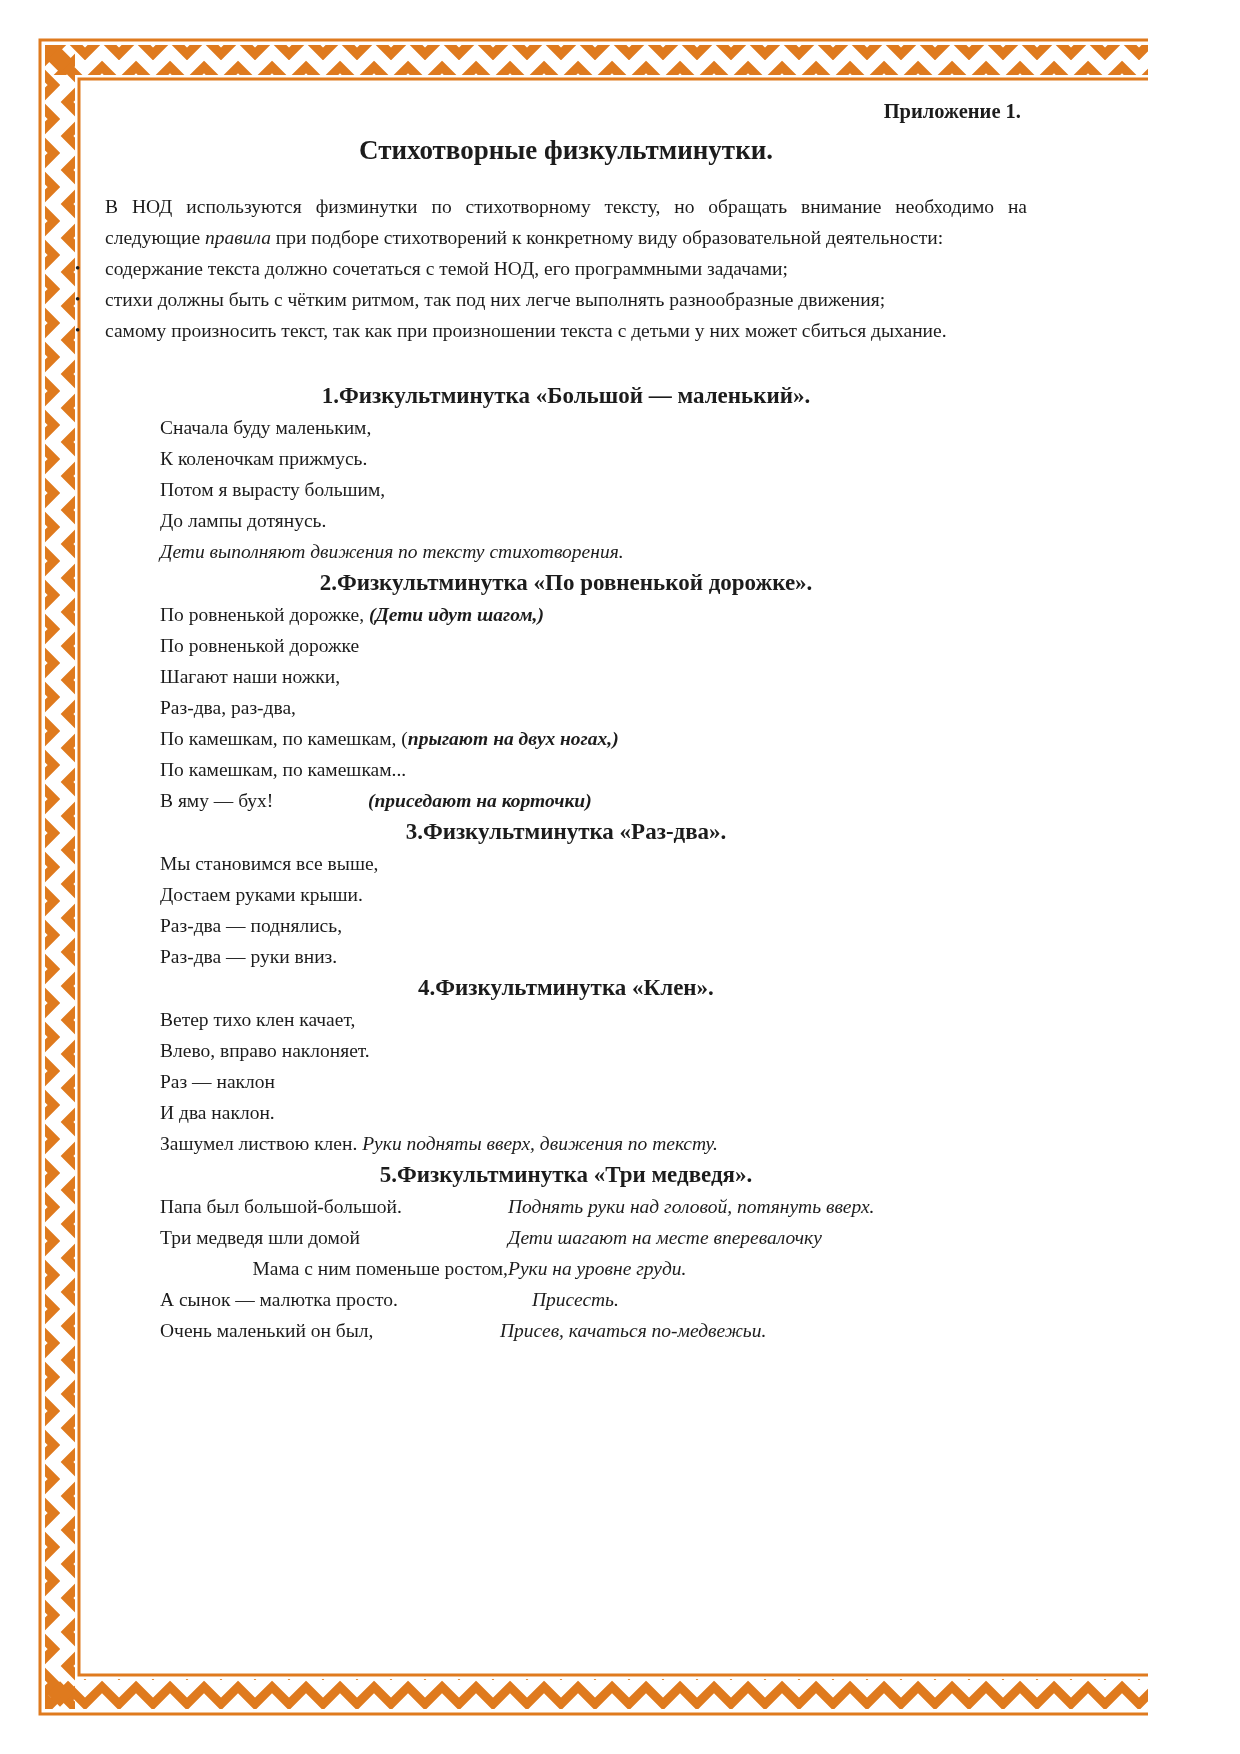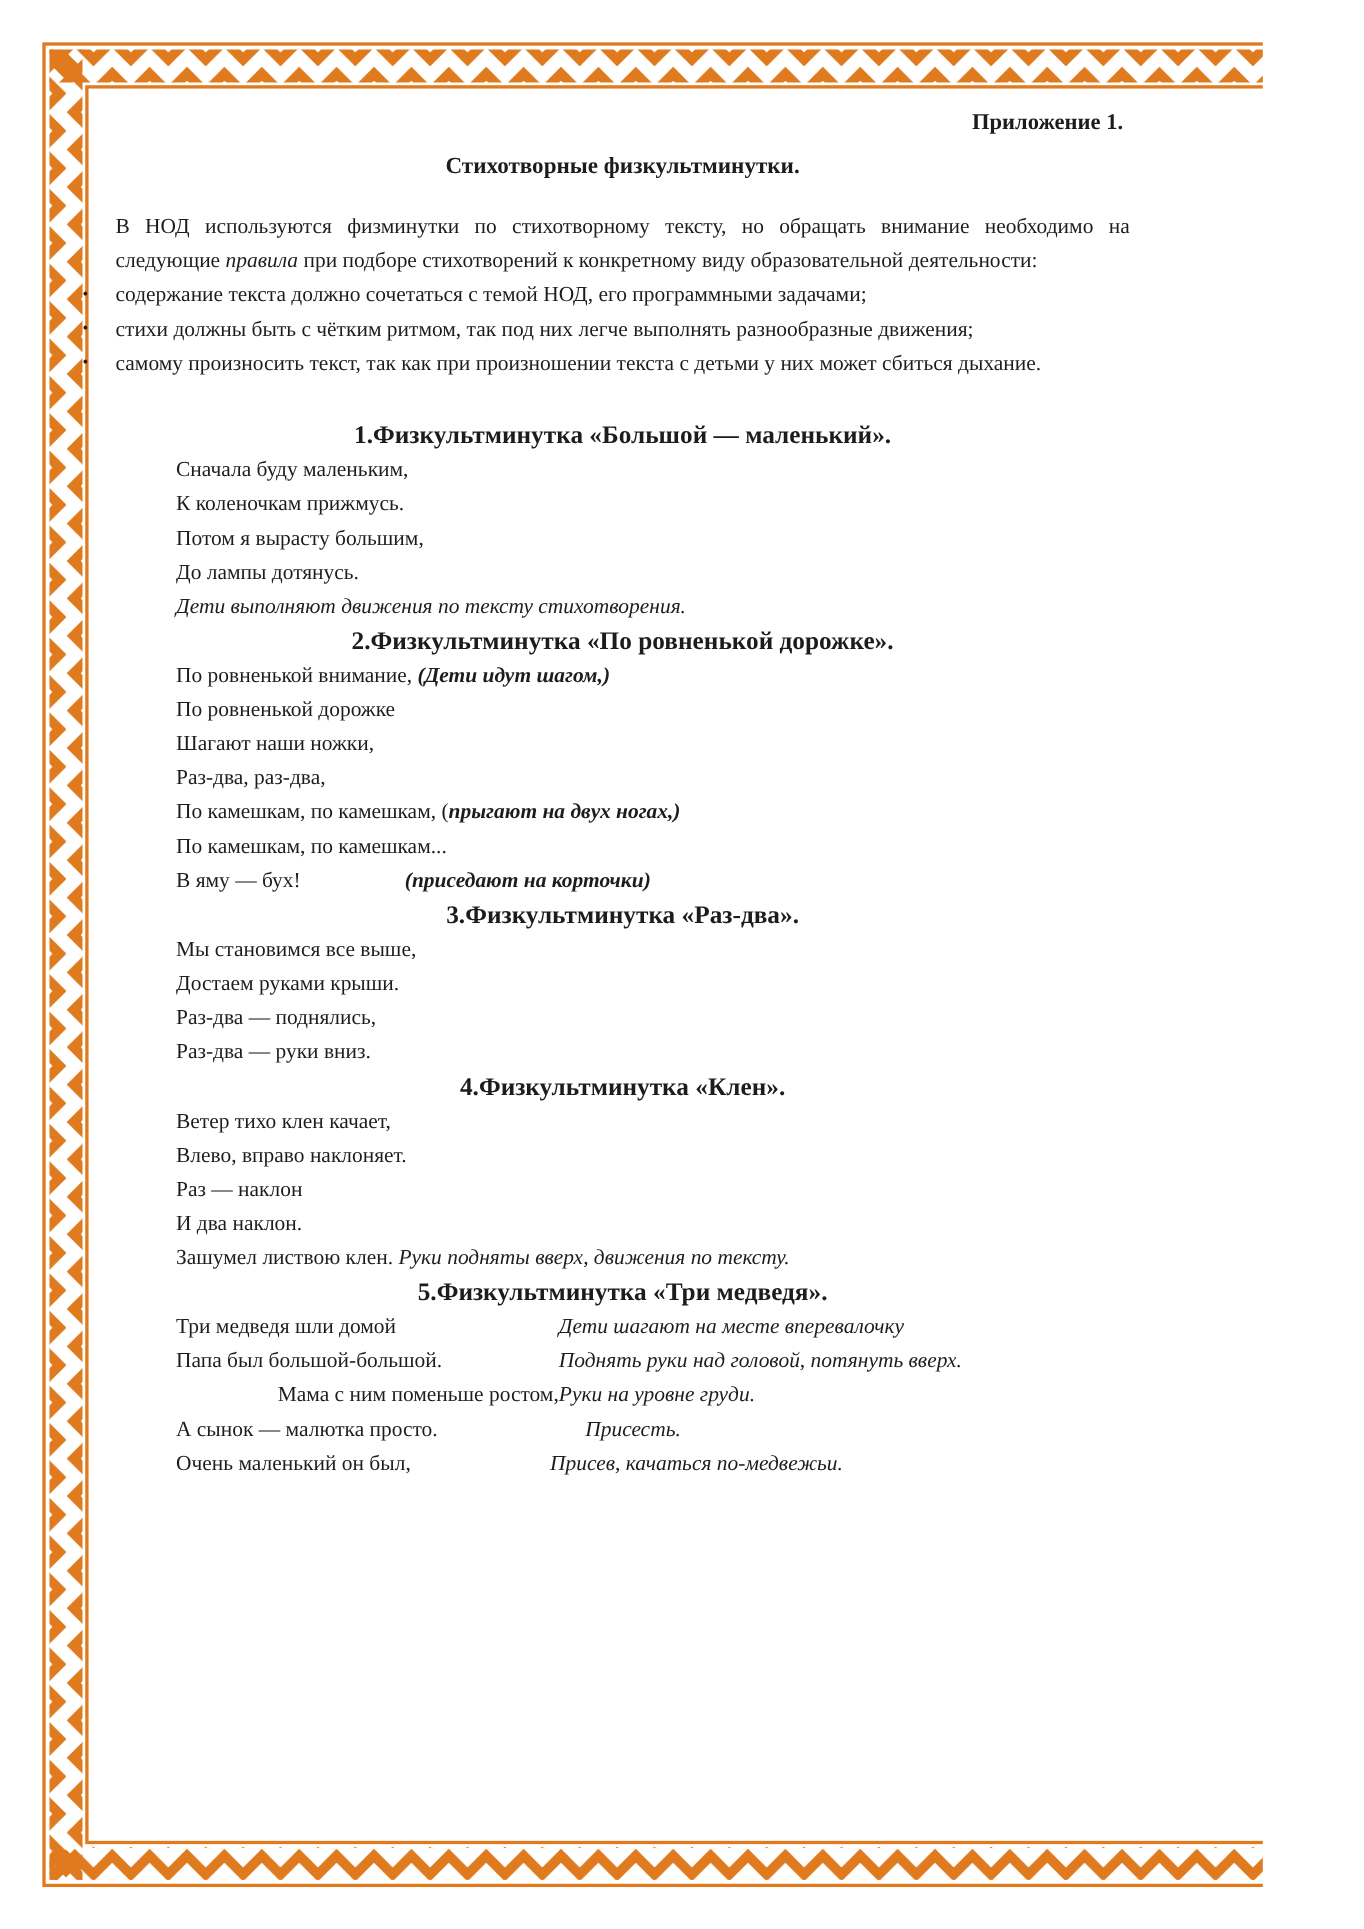--- a/index.html
+++ b/index.html
@@ -23,21 +23,21 @@
   }
   .annex {
     text-align:right;
     font-weight:bold;
     font-size:20.5px;
     padding-right:6px;
   }
   .title {
     text-align:center;
     font-weight:bold;
-    font-size:21px;
+    font-size:27px;
     line-height:34px;
     margin:6px 0 0 0;
   }
   .intro {
     margin:24px 0 0 0;
     text-align:justify;
   }
   .intro .em { font-style:italic; }
   ul.bullets {
     margin:0; padding:0;
@@ -109,40 +109,40 @@
       </ul>
 
     <div class="sections" id="sections">
         <div class="sec-heading">1.Физкультминутка «Большой — маленький».</div>
         <div class="poem-line"><span>Сначала буду маленьким,</span></div>
         <div class="poem-line"><span>К коленочкам прижмусь.</span></div>
         <div class="poem-line"><span>Потом я вырасту большим,</span></div>
         <div class="poem-line"><span>До лампы дотянусь.</span></div>
         <div class="poem-line"><span class="it">Дети выполняют движения по тексту стихотворения.</span></div>
         <div class="sec-heading">2.Физкультминутка «По ровненькой дорожке».</div>
-        <div class="poem-line"><span>По ровненькой внимание, </span><span class="bit">(Дети идут шагом,)</span></div>
+        <div class="poem-line"><span>По ровненькой дорожке, </span><span class="bit">(Дети идут шагом,)</span></div>
         <div class="poem-line"><span>По ровненькой дорожке</span></div>
         <div class="poem-line"><span>Шагают наши ножки,</span></div>
         <div class="poem-line"><span>Раз-два, раз-два,</span></div>
         <div class="poem-line"><span>По камешкам, по камешкам, (</span><span class="bit">прыгают на двух ногах,)</span></div>
         <div class="poem-line"><span>По камешкам, по камешкам...</span></div>
         <div class="poem-line"><span class="tabfirst" style="min-width: 208px;">В яму — бух!</span><span class="bit">(приседают на корточки)</span></div>
         <div class="sec-heading">3.Физкультминутка «Раз-два».</div>
         <div class="poem-line"><span>Мы становимся все выше,</span></div>
         <div class="poem-line"><span>Достаем руками крыши.</span></div>
         <div class="poem-line"><span>Раз-два — поднялись,</span></div>
         <div class="poem-line"><span>Раз-два — руки вниз.</span></div>
         <div class="sec-heading">4.Физкультминутка «Клен».</div>
         <div class="poem-line"><span>Ветер тихо клен качает,</span></div>
         <div class="poem-line"><span>Влево, вправо наклоняет.</span></div>
         <div class="poem-line"><span>Раз — наклон</span></div>
         <div class="poem-line"><span>И два наклон.</span></div>
         <div class="poem-line"><span>Зашумел листвою клен. </span><span class="it">Руки подняты вверх, движения по тексту.</span></div>
         <div class="sec-heading">5.Физкультминутка «Три медведя».</div>
+        <div class="poem-line"><span class="tabfirst" style="min-width: 348px;">Папа был большой-большой.</span><span class="it">Поднять руки над головой, потянуть вверх.</span></div>
         <div class="poem-line"><span class="tabfirst" style="min-width: 348px;">Три медведя шли домой</span><span class="it">Дети шагают на месте вперевалочку</span></div>
-        <div class="poem-line"><span class="tabfirst" style="min-width: 348px;">Папа был большой-большой.</span><span class="it">Поднять руки над головой, потянуть вверх.</span></div>
         <div class="poem-line"><span class="tabfirst" style="min-width: 348px; text-align: right;">Мама с ним поменьше ростом,</span><span class="it">Руки на уровне груди.</span></div>
         <div class="poem-line"><span class="tabfirst" style="min-width: 372px;">А сынок — малютка просто.</span><span class="it">Присесть.</span></div>
         <div class="poem-line"><span class="tabfirst" style="min-width: 340px;">Очень маленький он был,</span><span class="it">Присев,   качаться   по-медвежьи.</span></div>
       </div>
 
   </div>
 </div>
 
 </body></html>

